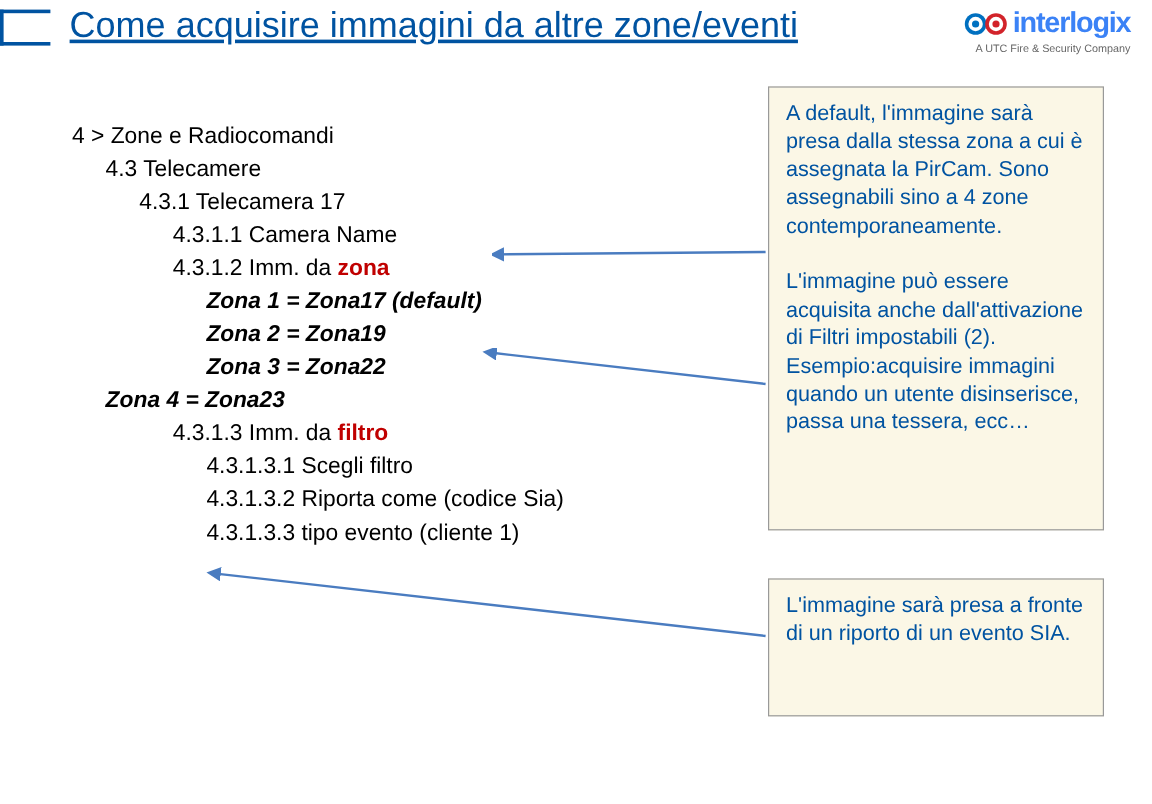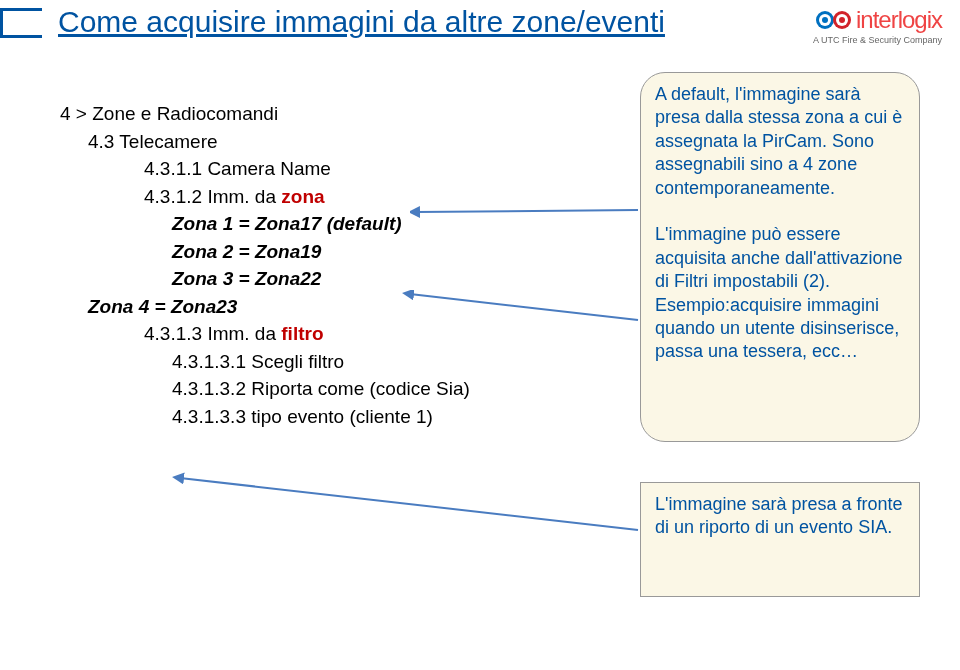--- a/index.html
+++ b/index.html
@@ -59,22 +59,22 @@
     position: absolute;
     inset: 6px;
     border-radius: 50%;
   }
   .logo-dot.blue { background: #0070c0; }
   .logo-dot.blue::after { background: #0070c0; }
   .logo-dot.red { background: #d2232a; margin-left: -4px; }
   .logo-dot.red::after { background: #d2232a; }
   .logo-text {
     font-size: 24px;
-    font-weight: normal;
-    color: #ef4444;
+    font-weight: bold;
+    color: #3b82f6;
     letter-spacing: -1px;
     margin-left: 2px;
   }
   .logo-sub {
     font-size: 9px;
     color: #666;
     margin-top: 1px;
   }
   .content-left {
     position: absolute;
@@ -96,21 +96,21 @@
   .callout {
     position: absolute;
     background: #fbf7e6;
     border: 1px solid #999;
     padding: 10px 14px;
     width: 280px;
     color: #0053a1;
     font-size: 18px;
     line-height: 1.3;
   }
-  .callout-1 { right: 40px; top: 72px; height: 370px; border-radius: 25px; }
+  .callout-1 { right: 40px; top: 72px; height: 370px; }
   .callout-2 { right: 40px; top: 482px; height: 115px; }
   .arrow-svg {
     position: absolute;
     pointer-events: none;
   }
 </style>
 </head>
 <body>
 
 <div class="top-bar-marker"></div>
@@ -122,20 +122,21 @@
     <div class="logo-dot blue"></div>
     <div class="logo-dot red"></div>
     <span class="logo-text">interlogix</span>
   </div>
   <div class="logo-sub">A UTC Fire &amp; Security Company</div>
 </div>
 
 <div class="content-left">
   <div class="l1">4 &gt; Zone e Radiocomandi</div>
   <div class="l2">4.3 Telecamere</div>
+  <div class="l3">4.3.1 Telecamera 17</div>
   <div class="l4">4.3.1.1 Camera Name</div>
   <div class="l4">
     <span>4.3.1.2 Imm. da </span><span class="red-bold">zona</span>
   </div>
   <div class="l5 bold-blue" style="font-weight:bold; font-style:italic;">Zona 1 = Zona17 (default)</div>
   <div class="l5 bold-blue" style="font-weight:bold; font-style:italic;">Zona 2 = Zona19</div>
   <div class="l5 bold-blue" style="font-weight:bold; font-style:italic;">Zona 3 = Zona22</div>
   <div class="l5 bold-blue" style="font-weight:bold; font-style:italic;margin-left:28px;">Zona 4 = Zona23</div>
   <div class="l4">
     <span>4.3.1.3 Imm. da </span><span class="red-bold">filtro</span>

